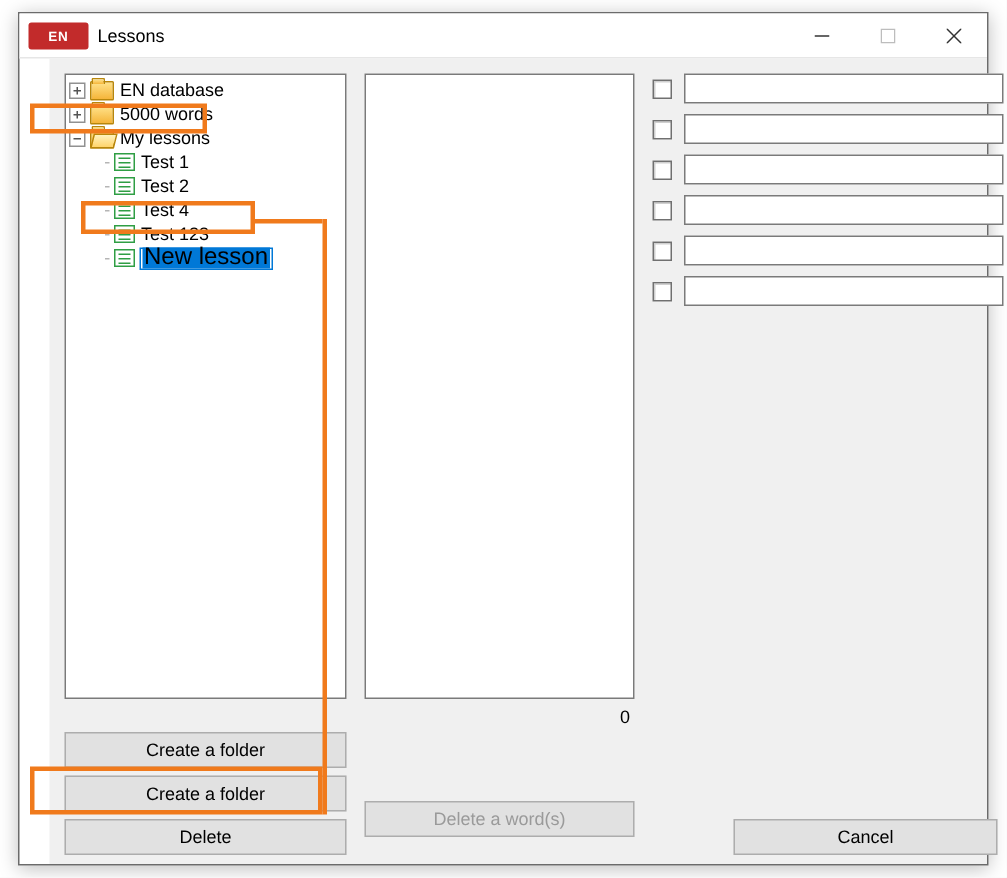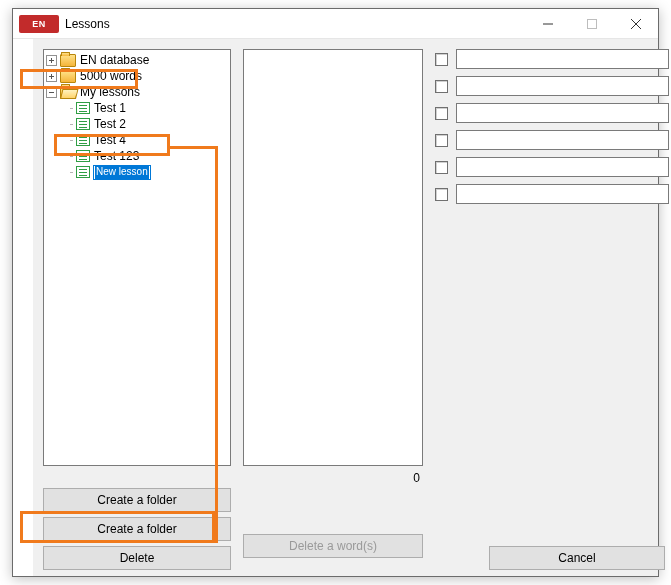--- a/index.html
+++ b/index.html
@@ -120,23 +120,23 @@
   .editWrap {
     border:1px solid #0078d7;
     background:#fff;
     display:inline-flex;
     align-items:center;
     height:15px;
     padding:0 1px;
   }
   .editSel {
     background:#0078d7;
-    color:#ffffff;
+    color:#000000;
     padding:0 1px;
-    font-size:10px;
+    font-size:16px;
     line-height:14px;
   }
 
   .listPanel {
     position:absolute;
     left:210px; top:10px;
     width:180px; height:417px;
     background:#fff;
     border:1px solid #7a7a7a;
   }

